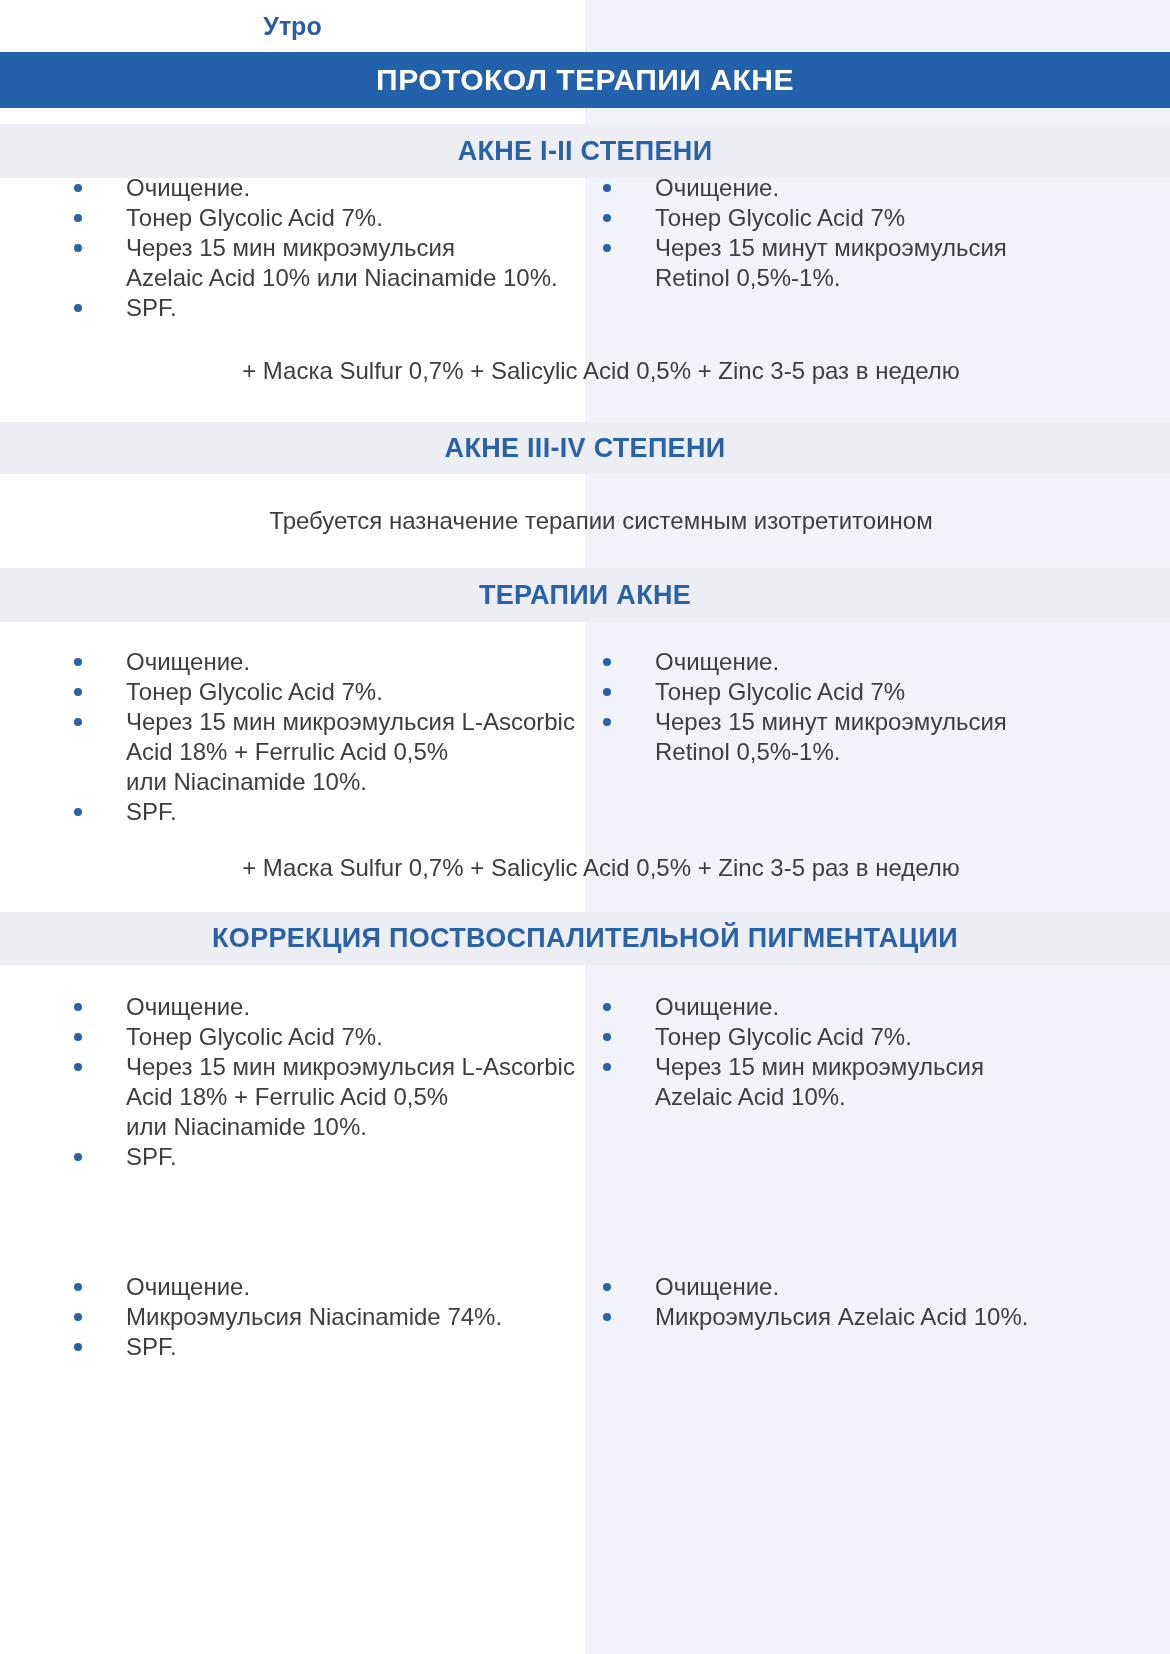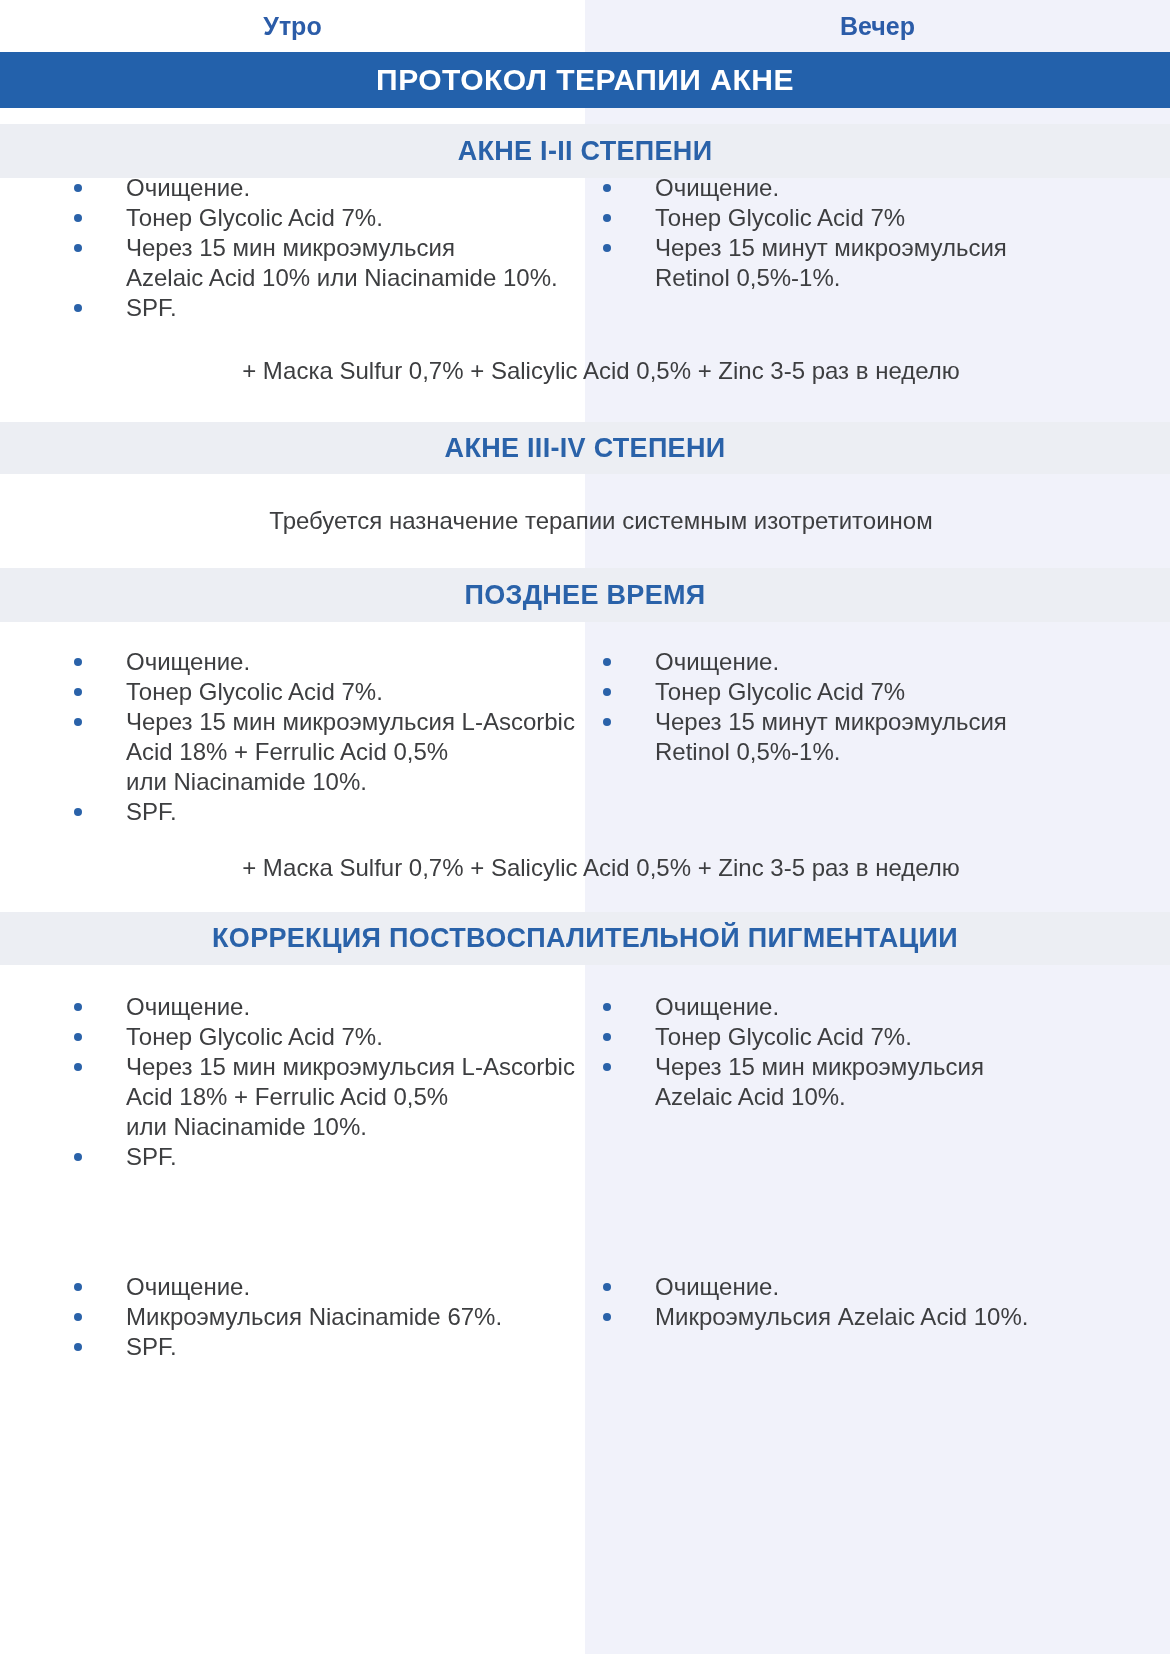--- a/index.html
+++ b/index.html
@@ -67,21 +67,20 @@
 </style>
 </head>
 <body>
 
 <div class="page">
 
   <div class="evening-bg"></div>
 
   <div class="col-header">
     <div class="cell">Утро</div>
-    <div class="cell">Вечер</div>
   </div>
 
   <div class="banner">
     <span>ПРОТОКОЛ ТЕРАПИИ АКНЕ</span>
   </div>
 
   <div class="band b1">
     <span>АКНЕ I-II СТЕПЕНИ</span>
   </div>
   <div class="list m1">
@@ -119,21 +118,21 @@
       </div>
   </div>
   <div class="note n1">+ Маска Sulfur 0,7% + Salicylic Acid 0,5% + Zinc 3-5 раз в неделю</div>
 
   <div class="band b2">
     <span>АКНЕ III-IV СТЕПЕНИ</span>
   </div>
   <div class="note n2">Требуется назначение терапии системным изотретитоином</div>
 
   <div class="band b3">
-    <span>ПОЗДНЕЕ ВРЕМЯ</span>
+    <span>ТЕРАПИИ АКНЕ</span>
   </div>
   <div class="list m3">
     <div class="li">
         <span class="dot"></span>
         <span class="txt">Очищение.</span>
       </div>
     <div class="li">
         <span class="dot"></span>
         <span class="txt">Тонер Glycolic Acid 7%.</span>
       </div>
@@ -204,21 +203,21 @@
       </div>
   </div>
 
   <div class="list m5">
     <div class="li">
         <span class="dot"></span>
         <span class="txt">Очищение.</span>
       </div>
     <div class="li">
         <span class="dot"></span>
-        <span class="txt">Микроэмульсия Niacinamide 67%.</span>
+        <span class="txt">Микроэмульсия Niacinamide 74%.</span>
       </div>
     <div class="li">
         <span class="dot"></span>
         <span class="txt">SPF.</span>
       </div>
   </div>
   <div class="list e5">
     <div class="li">
         <span class="dot"></span>
         <span class="txt">Очищение.</span>

